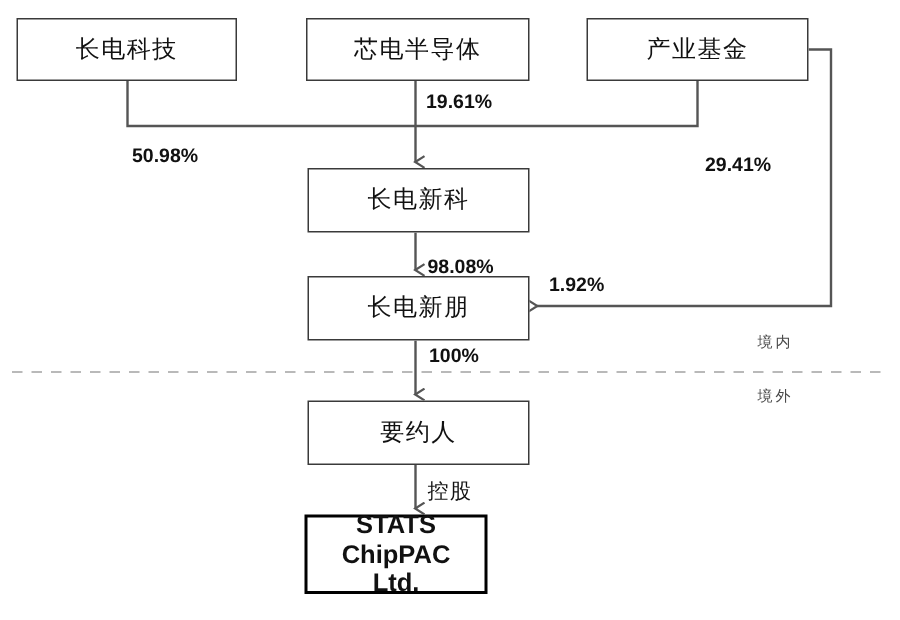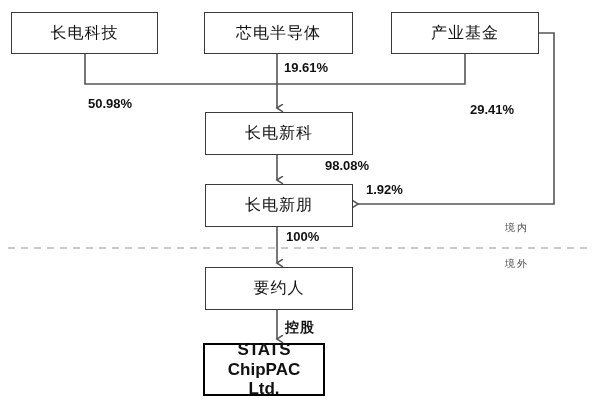--- a/index.html
+++ b/index.html
@@ -54,21 +54,21 @@
     font-size: 13px;
     font-weight: bold;
     color: #111111;
     white-space: nowrap;
     z-index: 4;
     background: transparent;
     font-family: "Liberation Sans", "DejaVu Sans", sans-serif;
   }
   .edge-label.cnlabel {
     font-family: "DejaVu Sans", "Liberation Sans", sans-serif;
-    font-weight: 700;
+    font-weight: 400;
     font-size: 14px;
     letter-spacing: 1px;
   }
   .region-label {
     position: absolute;
     font-size: 10px;
     color: #4a4a4a;
     letter-spacing: 2px;
     white-space: nowrap;
     z-index: 4;
@@ -151,21 +151,21 @@
     <span style="white-space:pre-line;">STATS ChipPAC
 Ltd.</span>
   </div>
 
   <div class="edge-label" style="left:88px; top:56px;margin-top:40px;">50.98%</div>
 
   <div class="edge-label" style="left:284px; top:60px;">19.61%</div>
 
   <div class="edge-label" style="left:470px; top:60px;margin-top:42px;">29.41%</div>
 
-  <div class="edge-label" style="left:285px; top:158px;margin-left:40px;">98.08%</div>
+  <div class="edge-label" style="left:285px; top:170px;">98.08%</div>
 
   <div class="edge-label" style="left:366px; top:182px;">1.92%</div>
 
   <div class="edge-label" style="left:286px; top:229px;">100%</div>
 
   <div class="edge-label cnlabel" style="left:285px; top:319px;">控股</div>
 
   <div class="region-label" style="left:505px; top:221px;">境内</div>
 
   <div class="region-label" style="left:505px; top:257px;">境外</div>

